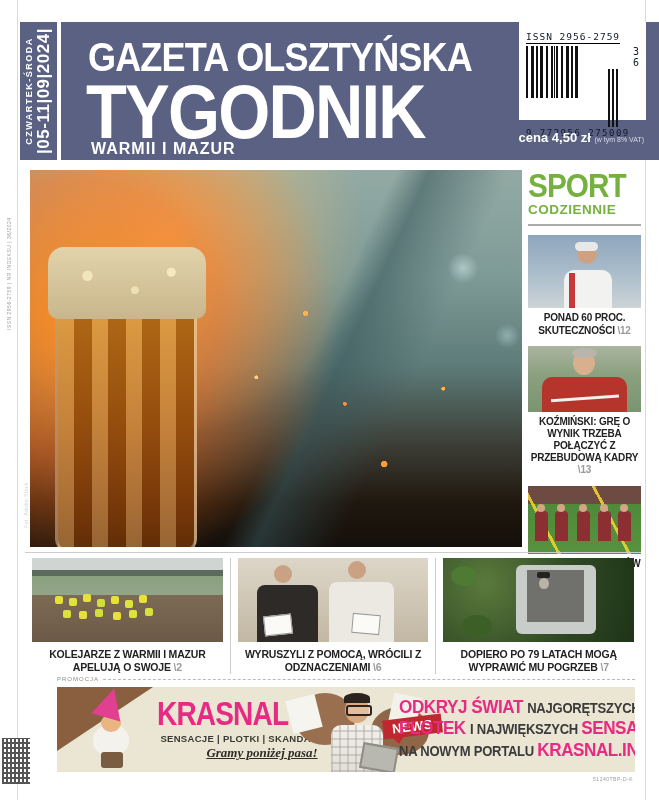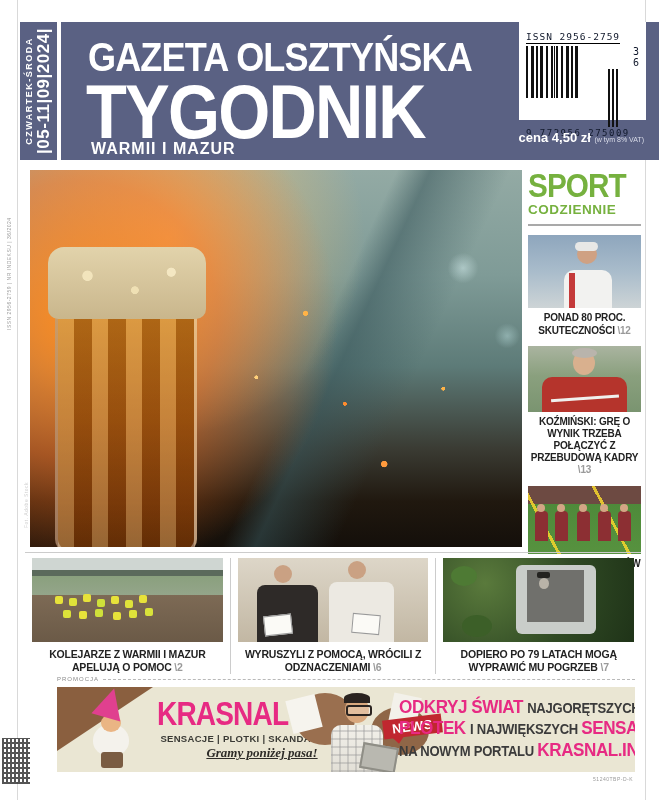--- a/index.html
+++ b/index.html
@@ -245,21 +245,21 @@
     <div class="sport-sub">CODZIENNIE</div>
     <hr class="sport-rule">
 
     <div class="sp-item">
       <div class="ph ph-tennis">
         <div class="t-shirt"></div>
           <div class="t-stripe"></div>
           <div class="t-head"></div>
           <div class="t-cap"></div>
       </div>
-      <div class="sp-caption"><span>PONAD 80 PROC. SKUTECZNOŚCI </span><span class="pageref">\12</span></div>
+      <div class="sp-caption"><span>PONAD 60 PROC. SKUTECZNOŚCI </span><span class="pageref">\12</span></div>
     </div>
 
     <div class="sp-item">
       <div class="ph ph-coach">
         <div class="c-jacket"></div>
           <div class="c-stripe1"></div>
           <div class="c-head"></div>
           <div class="c-hair"></div>
       </div>
       <div class="sp-caption"><span>KOŹMIŃSKI: GRĘ O WYNIK TRZEBA POŁĄCZYĆ Z PRZEBUDOWĄ KADRY </span><span class="pageref">\13</span></div>
@@ -286,21 +286,21 @@
       <div class="sp-caption"><span>PRZEZ LIGĘ NARODÓW DO MISTRZOSTW ŚWIATA </span><span class="pageref">\16</span></div>
     </div>
   </div>
 
   <div class="bottom-rule"></div>
   <div class="bottom-row">
     <div class="story">
       <div class="ph ph-rail">
           <div class="r-vests"></div>
         </div>
-      <div class="story-caption"><span>KOLEJARZE Z WARMII I MAZUR APELUJĄ O POMOC </span><span class="pageref">\2</span></div>
+      <div class="story-caption"><span>KOLEJARZE Z WARMII I MAZUR APELUJĄ O SWOJE </span><span class="pageref">\2</span></div>
     </div>
     <div class="story">
       <div class="ph ph-medals">
           <div class="m-man1"></div>
           <div class="m-man2"></div>
           <div class="m-h1"></div>
           <div class="m-h2"></div>
           <div class="m-cert1"></div>
           <div class="m-cert2"></div>
         </div>

